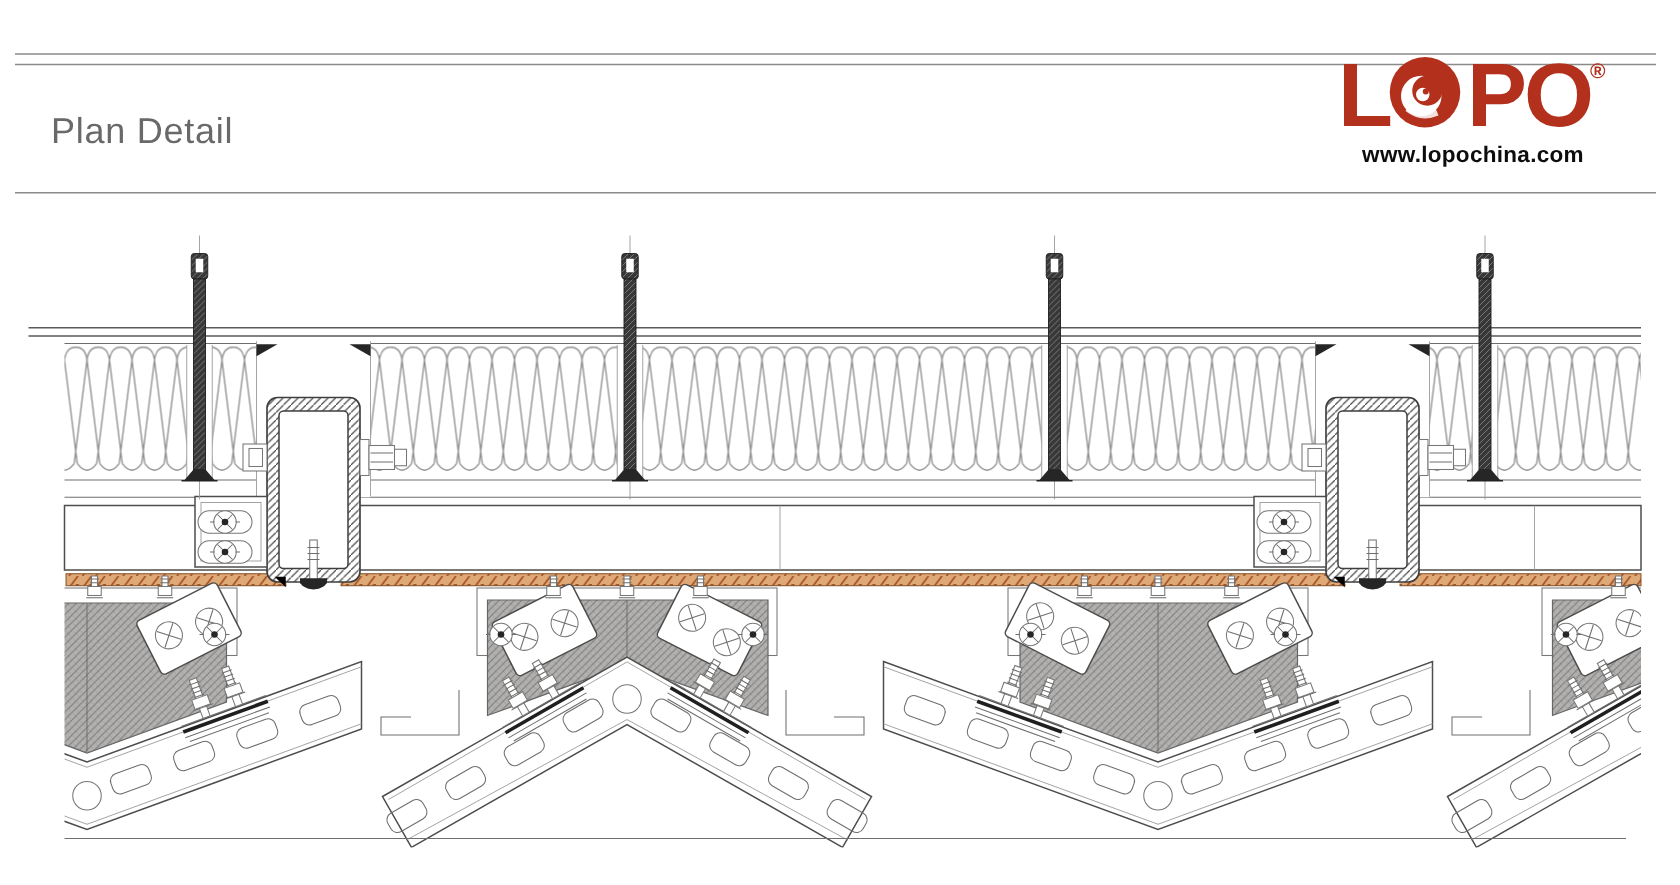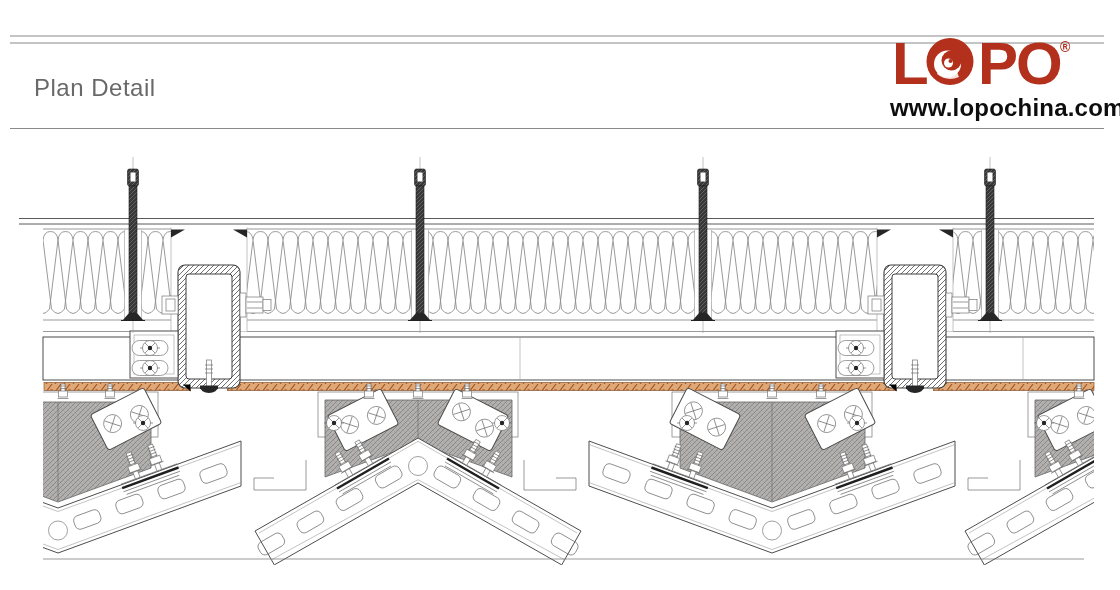--- a/index.html
+++ b/index.html
@@ -3,21 +3,21 @@
 <meta charset="utf-8">
 <style>
   html,body{margin:0;padding:0;background:#ffffff;}
   #page{position:relative;width:1120px;height:590px;background:#fff;overflow:hidden;
         font-family:"Liberation Sans", sans-serif;}
   #cad{position:absolute;left:0;top:0;}
   
   .page-title{position:absolute;left:34px;top:74px;font-size:24px;color:var(--title_gray,#696969);
               letter-spacing:.5px;}
   .logo-box{position:absolute;left:890px;top:36px;width:184px;}
-  .logo-site{margin-top:2px;text-align:center;font-size:24px;font-weight:bold;
+  .logo-site{margin-top:2px;text-align:center;font-size:15px;font-weight:bold;
              color:var(--website_black,#0d0d0d);letter-spacing:.2px;}
   
   .ln{stroke:#5a5a5a;stroke-width:1;fill:none}
   .tn{stroke:#6e6e6e;stroke-width:.7;fill:none}
   .ftn{stroke:#9a9a9a;stroke-width:.6;fill:none}
   .wfill{fill:#fff;stroke:#4d4d4d;stroke-width:1}
   .wthin{fill:#fff;stroke:#777;stroke-width:.7}
   .dk{fill:#262626;stroke:none}
   .grayp{fill:url(#hatchGray);stroke:#666;stroke-width:.8}
   .steel{fill:url(#hatchSteel);stroke:#3e3e3e;stroke-width:1.1}

